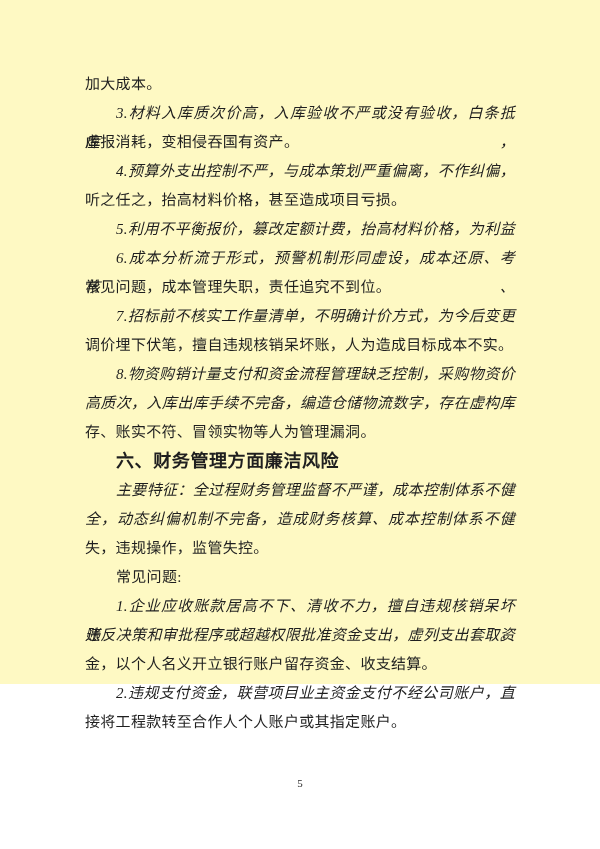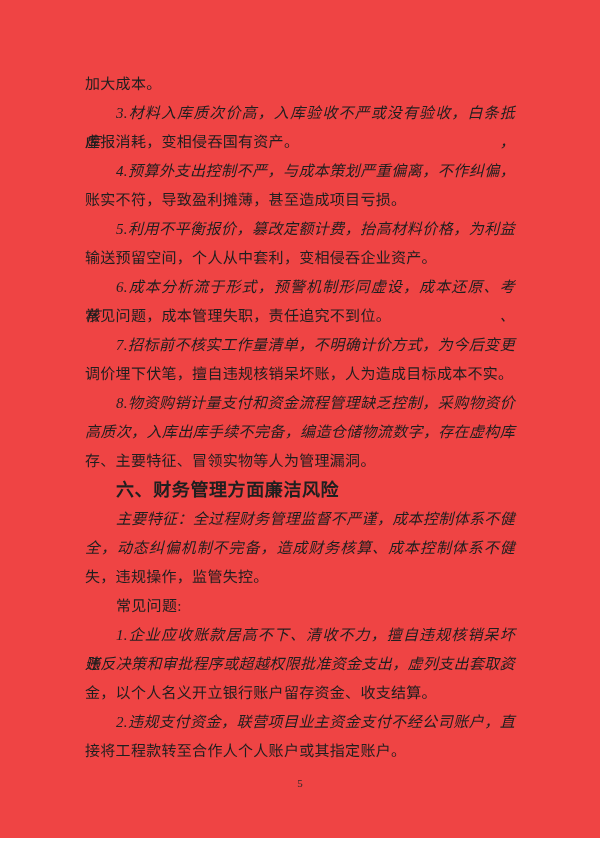--- a/index.html
+++ b/index.html
@@ -6,22 +6,22 @@
     margin: 0;
     padding: 0;
     width: 600px;
     height: 849px;
     overflow: hidden;
     background: #ffffff;
   }
   .page {
     position: relative;
     width: 600px;
-    height: 838px;
-    background: #ef4444;
+    height: 684px;
+    background: #fef9c3;
     color: #1f1f1f;
     font-family: "Liberation Serif", "DejaVu Serif", serif;
   }
   .text-block {
     position: absolute;
     left: 85px;
     top: 70px;
     width: 430px;
   }
   .line {
@@ -61,30 +61,29 @@
 </style>
 </head>
 <body>
 
 <div class="page">
   <div class="text-block" id="body-lines">
       <div class="line">加大成本。</div>
       <div class="line indent fill">3.材料入库质次价高，入库验收不严或没有验收，白条抵库，</div>
       <div class="line">虚报消耗，变相侵吞国有资产。</div>
       <div class="line indent fill">4.预算外支出控制不严，与成本策划严重偏离，不作纠偏，</div>
-      <div class="line">账实不符，导致盈利摊薄，甚至造成项目亏损。</div>
+      <div class="line">听之任之，抬高材料价格，甚至造成项目亏损。</div>
       <div class="line indent fill">5.利用不平衡报价，篡改定额计费，抬高材料价格，为利益</div>
-      <div class="line">输送预留空间，个人从中套利，变相侵吞企业资产。</div>
       <div class="line indent fill">6.成本分析流于形式，预警机制形同虚设，成本还原、考核、</div>
       <div class="line">常见问题，成本管理失职，责任追究不到位。</div>
       <div class="line indent fill">7.招标前不核实工作量清单，不明确计价方式，为今后变更</div>
       <div class="line">调价埋下伏笔，擅自违规核销呆坏账，人为造成目标成本不实。</div>
       <div class="line indent fill">8.物资购销计量支付和资金流程管理缺乏控制，采购物资价</div>
       <div class="line fill">高质次，入库出库手续不完备，编造仓储物流数字，存在虚构库</div>
-      <div class="line">存、主要特征、冒领实物等人为管理漏洞。</div>
+      <div class="line">存、账实不符、冒领实物等人为管理漏洞。</div>
       <div class="line indent bold">六、财务管理方面廉洁风险</div>
       <div class="line indent fill">主要特征：全过程财务管理监督不严谨，成本控制体系不健</div>
       <div class="line fill">全，动态纠偏机制不完备，造成财务核算、成本控制体系不健</div>
       <div class="line">失，违规操作，监管失控。</div>
       <div class="line indent">常见问题:</div>
       <div class="line indent fill">1.企业应收账款居高不下、清收不力，擅自违规核销呆坏账。</div>
       <div class="line fill">违反决策和审批程序或超越权限批准资金支出，虚列支出套取资</div>
       <div class="line">金，以个人名义开立银行账户留存资金、收支结算。</div>
       <div class="line indent fill">2.违规支付资金，联营项目业主资金支付不经公司账户，直</div>
       <div class="line">接将工程款转至合作人个人账户或其指定账户。</div>

